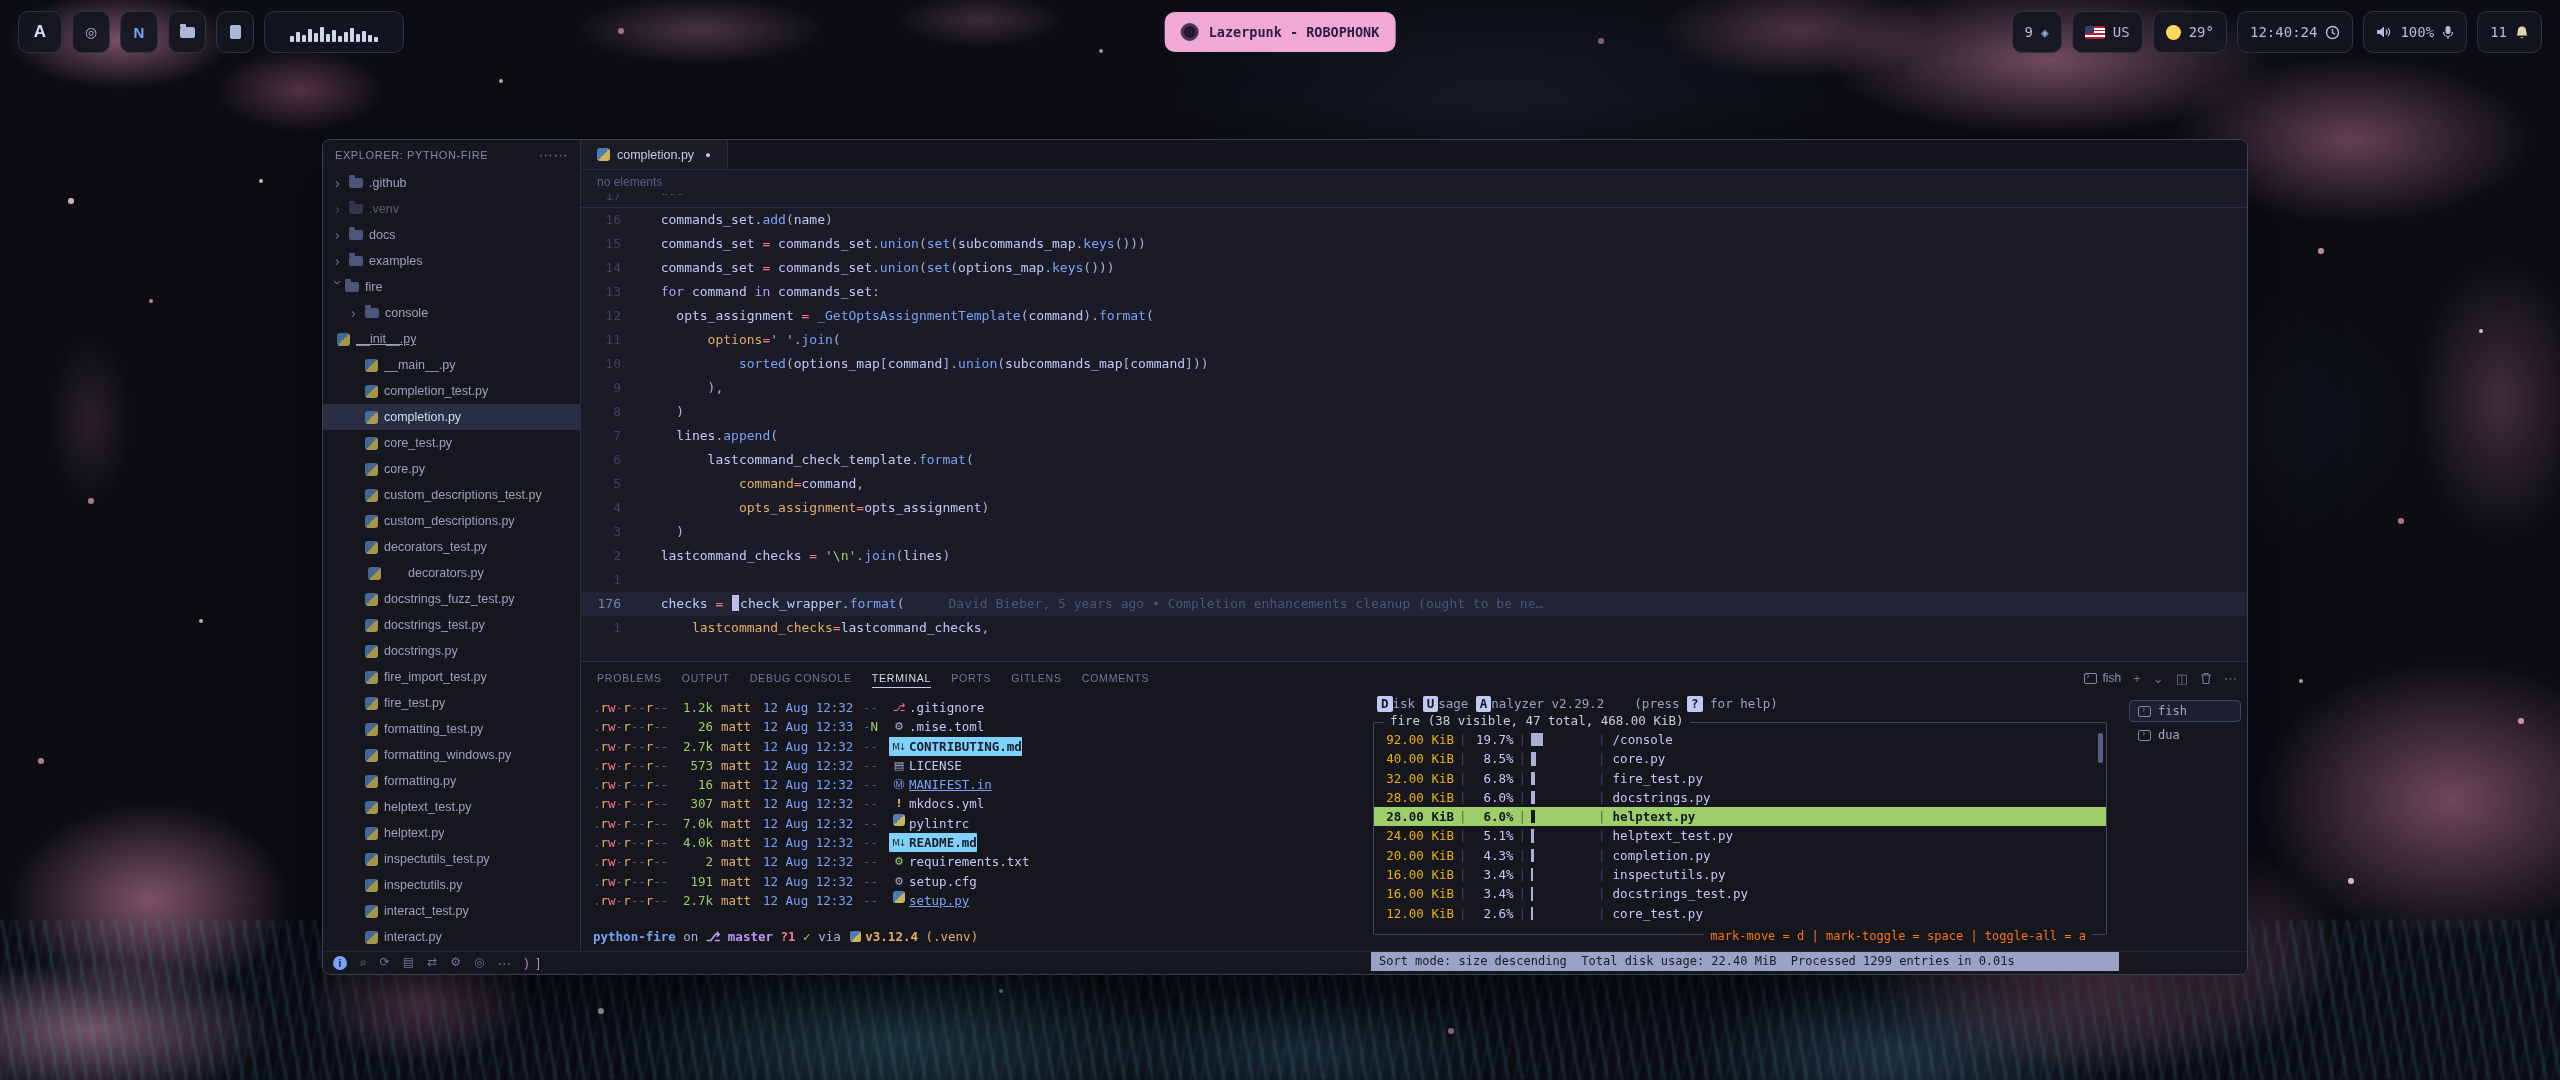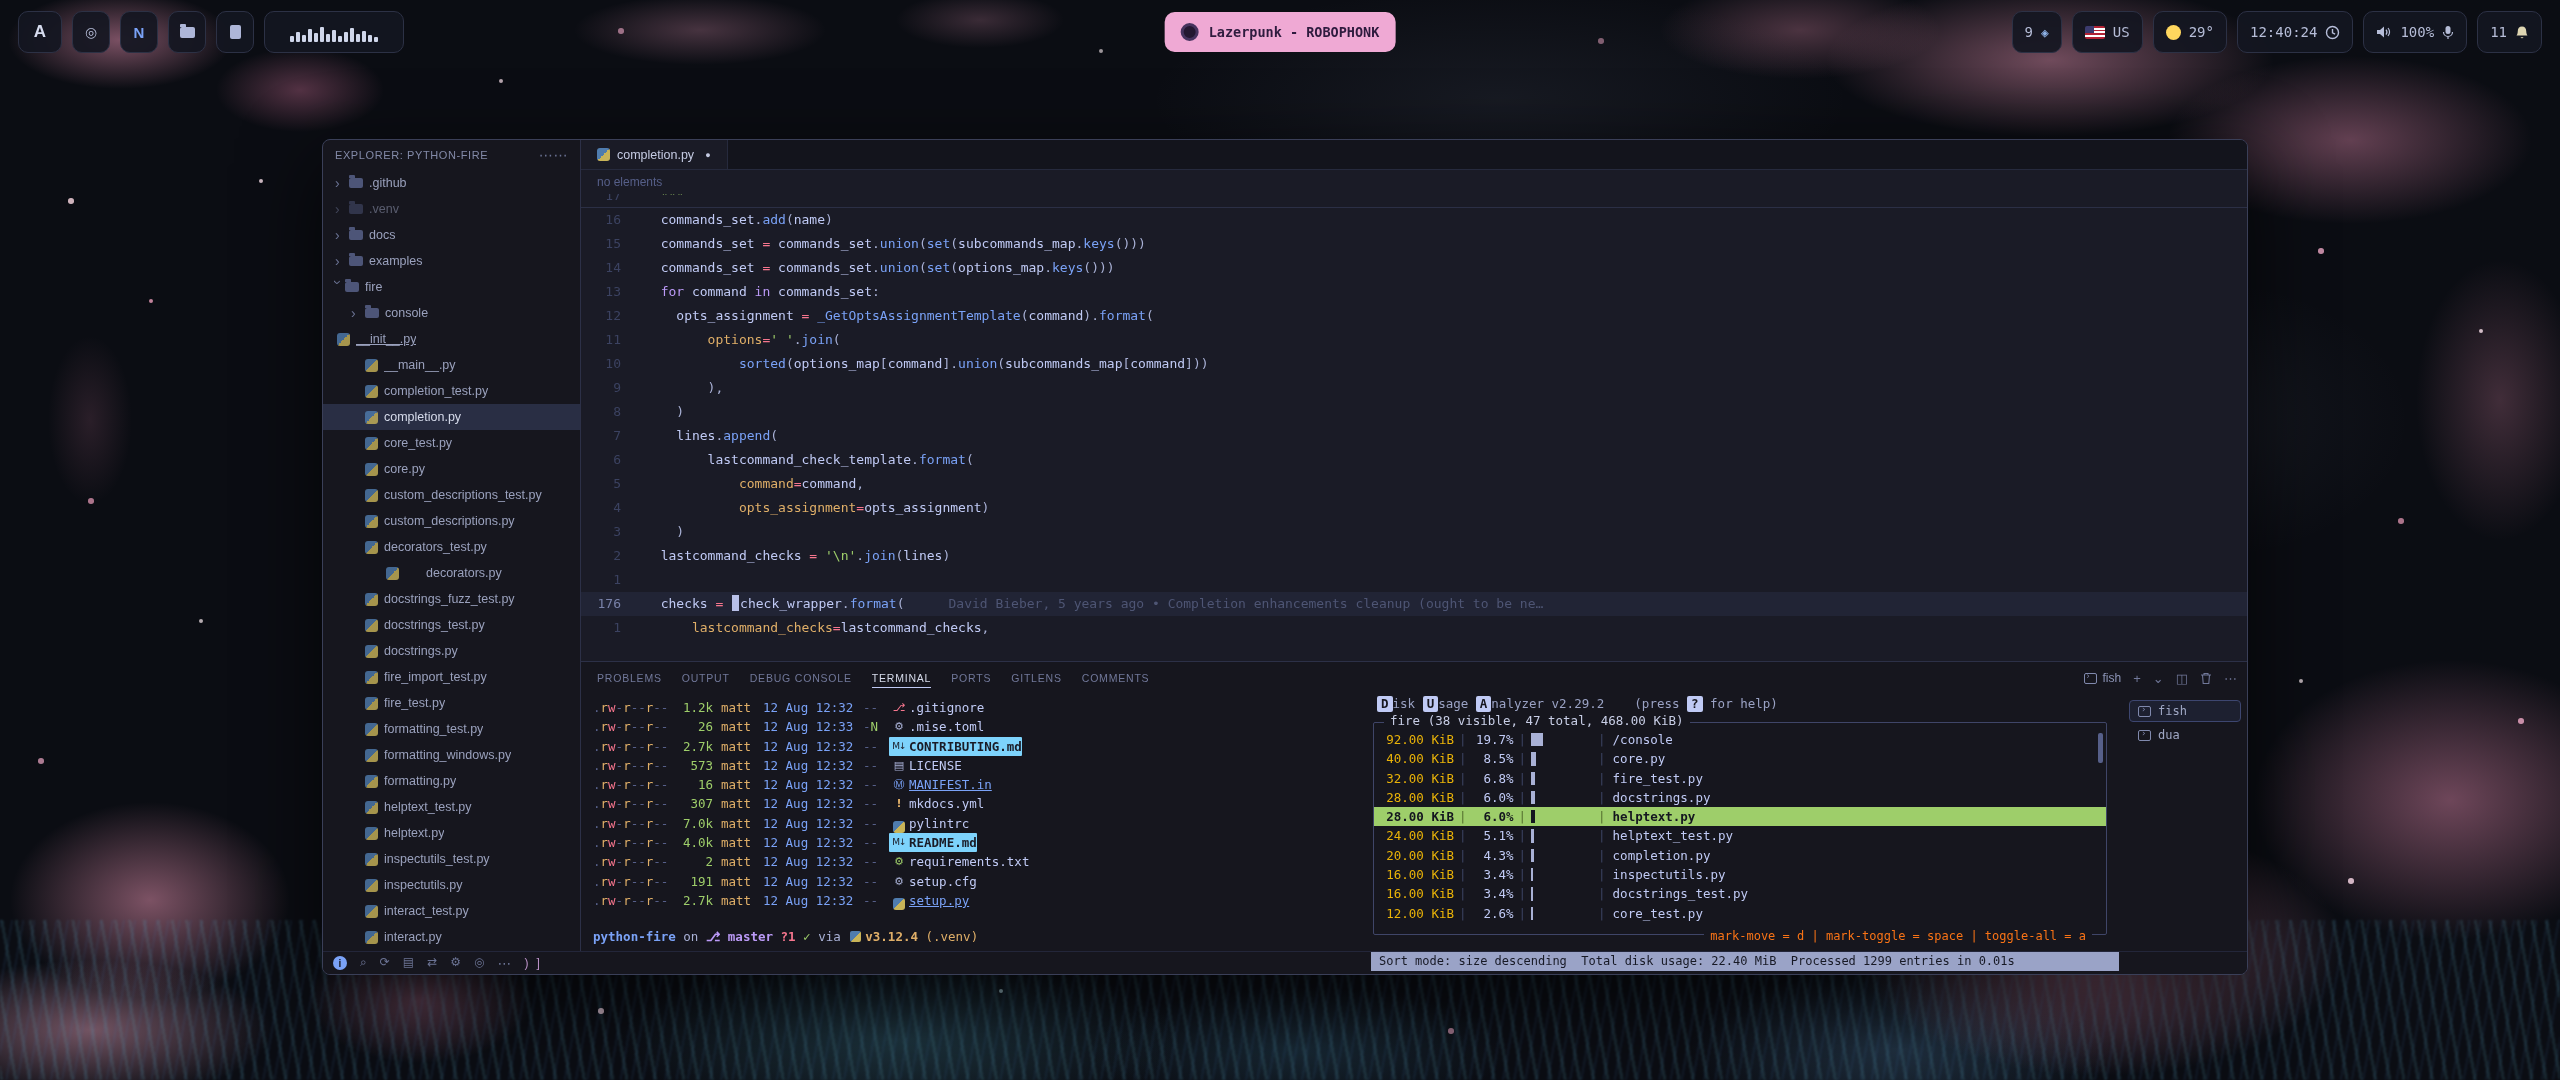--- a/index.html
+++ b/index.html
@@ -120,21 +120,21 @@
   .pbody{position:absolute;top:32px;left:0;right:0;bottom:0;font-family:"DejaVu Sans Mono",monospace}
   .fish{position:absolute;left:12px;top:4px;width:764px}
   .lrow{display:flex;height:19.3px;line-height:19.3px;font-size:12.5px;white-space:pre}
   .lperm{width:82px}
   .pc-dot{color:#565f89}.pc-r{color:#e0af68}.pc-w{color:#f7768e}
   .lsize{width:38px;text-align:right;color:#9ece6a;margin-right:8px}
   .luser{width:42px;color:#e0af68}
   .ldate{width:100px;color:#7aa2f7}
   .lgit{width:26px}
   .g-dim{color:#565f89}.g-new{color:#9ece6a}
-  .ngroup{display:flex;align-items:flex-end}
+  .ngroup{display:flex;align-items:flex-start}
   .ngroup.hl{background:#7dd3fc;color:#1a1b26;border-radius:1px}
   .ngroup.hl .lname{color:#1a1b26;font-weight:bold}
   .lic{width:20px;text-align:center;font-family:"DejaVu Sans",sans-serif;font-size:11px}
   .lic .py-ic{margin:0 auto;width:12px;height:12px;opacity:1;display:block}
   .lname{color:#c0caf5}
   .lname.link{color:#7aa2f7;text-decoration:underline}
   .prompt{margin-top:19px;font-size:12.5px;display:flex;white-space:pre;align-items:center;color:#a9b1d6}
   .p-dir{color:#7aa2f7;font-weight:bold}.p-branch{color:#bb9af7;font-weight:bold}
   .p-count{color:#f7768e;font-weight:bold}.p-ok{color:#9ece6a}
   .p-ver{color:#e0af68;font-weight:bold}.p-venv{color:#e0af68}
@@ -344,21 +344,21 @@
         <div class="tree-row" style="padding-left: 28px;">
           <span class="chev-sp"></span>
           <span class="py-ic"></span>
           <span class="tree-label">custom_descriptions.py</span>
         </div>
         <div class="tree-row" style="padding-left: 28px;">
           <span class="chev-sp"></span>
           <span class="py-ic"></span>
           <span class="tree-label">decorators_test.py</span>
         </div>
-        <div class="tree-row" style="padding-left: 28px; gap: 21px;">
+        <div class="tree-row" style="padding-left: 10px; gap: 21px;">
           <span class="chev-sp"></span>
           <span class="py-ic"></span>
           <span class="tree-label">decorators.py</span>
         </div>
         <div class="tree-row" style="padding-left: 28px;">
           <span class="chev-sp"></span>
           <span class="py-ic"></span>
           <span class="tree-label">docstrings_fuzz_test.py</span>
         </div>
         <div class="tree-row" style="padding-left: 28px;">

